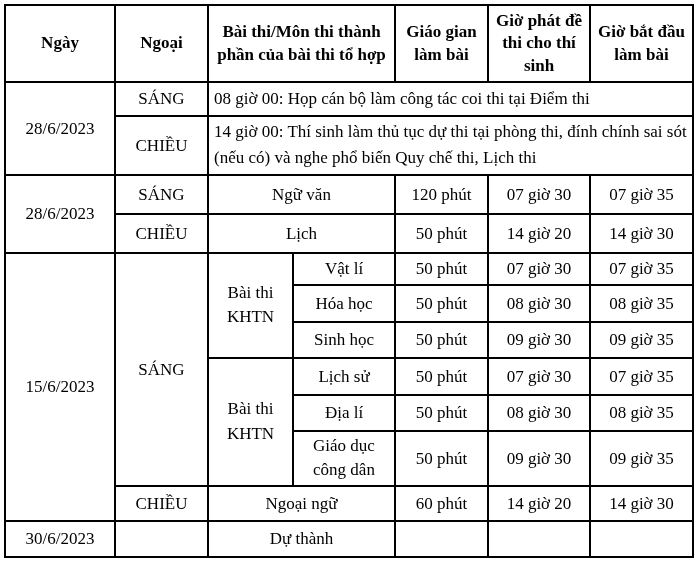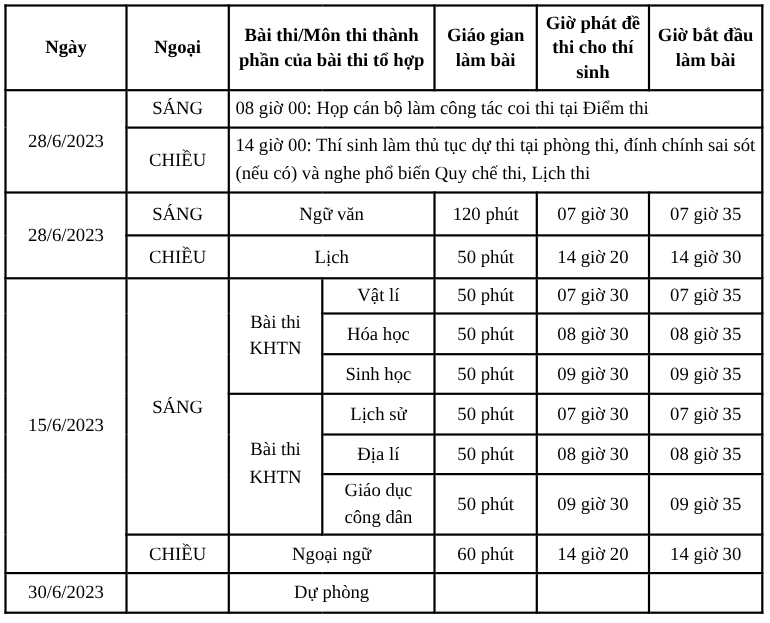--- a/index.html
+++ b/index.html
@@ -133,19 +133,19 @@
     <td>CHIỀU</td>
     <td colspan="2">Ngoại ngữ</td>
     <td>60 phút</td>
     <td class="time">14 giờ 20</td>
     <td class="time">14 giờ 30</td>
   </tr>
 
   <tr style="height:36px">
     <td>30/6/2023</td>
     <td></td>
-    <td colspan="2">Dự phòng</td>
+    <td colspan="2">Dự thành</td>
     <td></td>
     <td></td>
     <td></td>
   </tr>
 </tbody>
   </table>
 
 </body></html>

